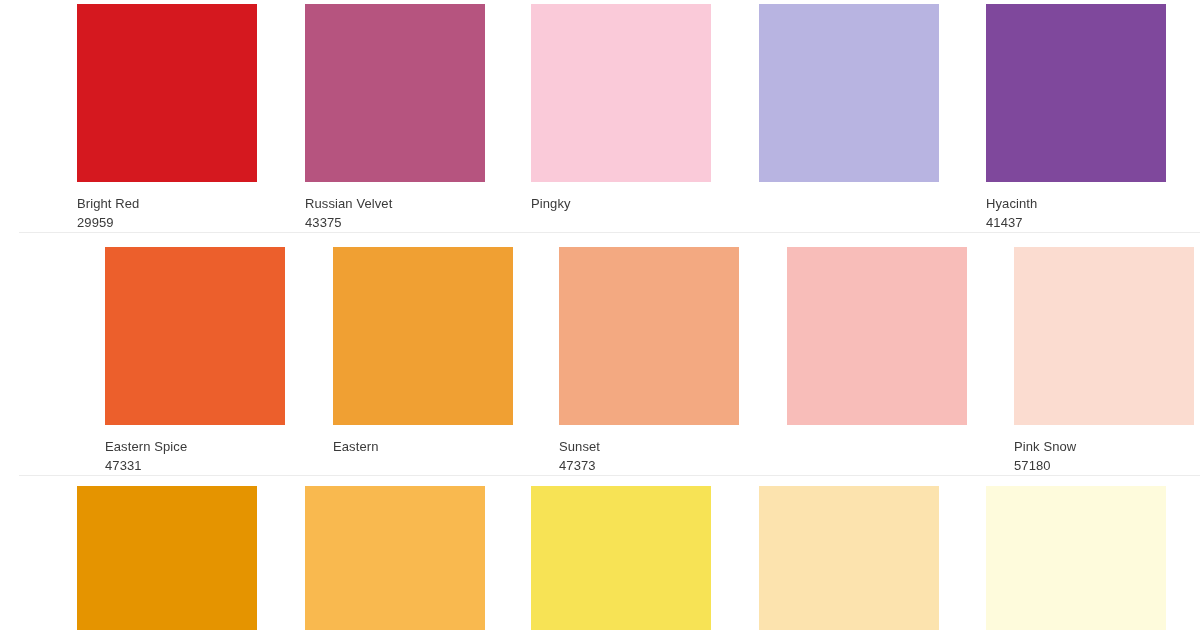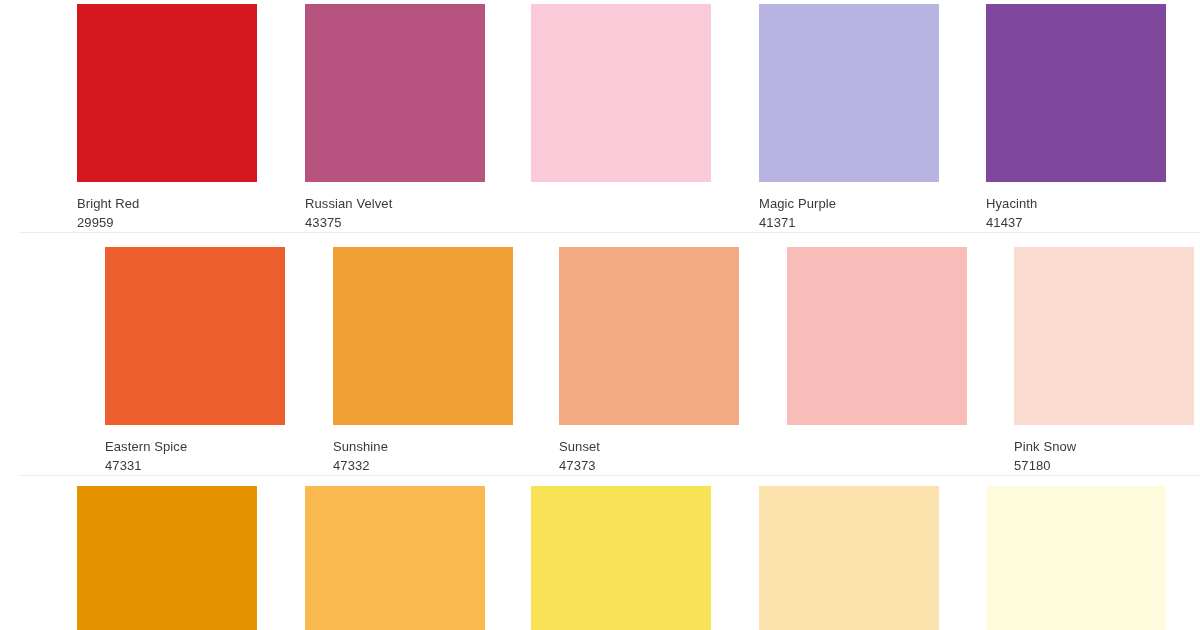--- a/index.html
+++ b/index.html
@@ -97,28 +97,25 @@
       <div class="swatch-cell col-1">
         <div class="swatch-chip" style="background:#b6547f;"></div>
         <div class="swatch-label">
           <span class="swatch-name">Russian Velvet</span>
           <span class="swatch-code">43375</span>
         </div>
       </div>
       <div class="swatch-cell col-2">
         <div class="swatch-chip" style="background:#facad9;"></div>
         <div class="swatch-label">
+          <span class="swatch-name">Pingky</span>
         </div>
       </div>
       <div class="swatch-cell col-3">
         <div class="swatch-chip" style="background:#b8b4e1;"></div>
-        <div class="swatch-label">
-          <span class="swatch-name">Magic Purple</span>
-          <span class="swatch-code">41371</span>
-        </div>
       </div>
       <div class="swatch-cell col-4">
         <div class="swatch-chip" style="background:#7f489c;"></div>
         <div class="swatch-label">
           <span class="swatch-name">Hyacinth</span>
           <span class="swatch-code">41437</span>
         </div>
       </div>
     </div>
   </div>
@@ -128,22 +125,21 @@
       <div class="swatch-cell col-0">
         <div class="swatch-chip" style="background:#ec5f2c;"></div>
         <div class="swatch-label">
           <span class="swatch-name">Eastern Spice</span>
           <span class="swatch-code">47331</span>
         </div>
       </div>
       <div class="swatch-cell col-1">
         <div class="swatch-chip" style="background:#f0a033;"></div>
         <div class="swatch-label">
-          <span class="swatch-name">Sunshine</span>
-          <span class="swatch-code">47332</span>
+          <span class="swatch-name">Eastern</span>
         </div>
       </div>
       <div class="swatch-cell col-2">
         <div class="swatch-chip" style="background:#f3a981;"></div>
         <div class="swatch-label">
           <span class="swatch-name">Sunset</span>
           <span class="swatch-code">47373</span>
         </div>
       </div>
       <div class="swatch-cell col-3">

